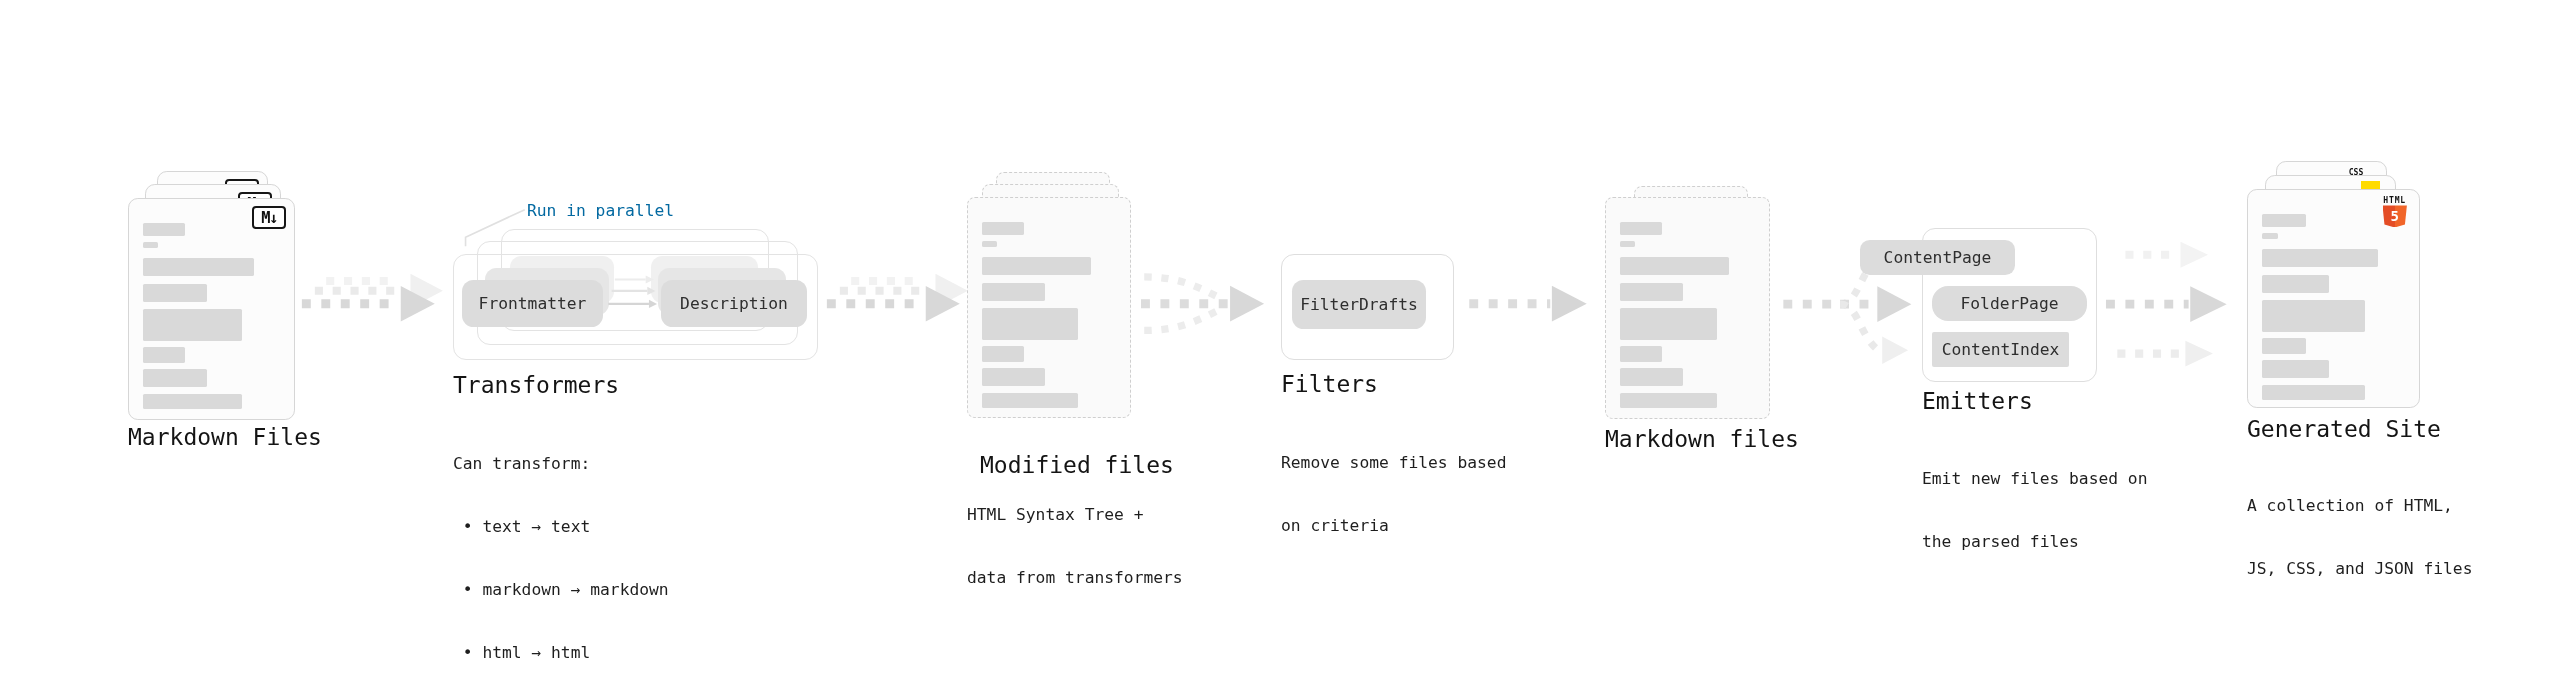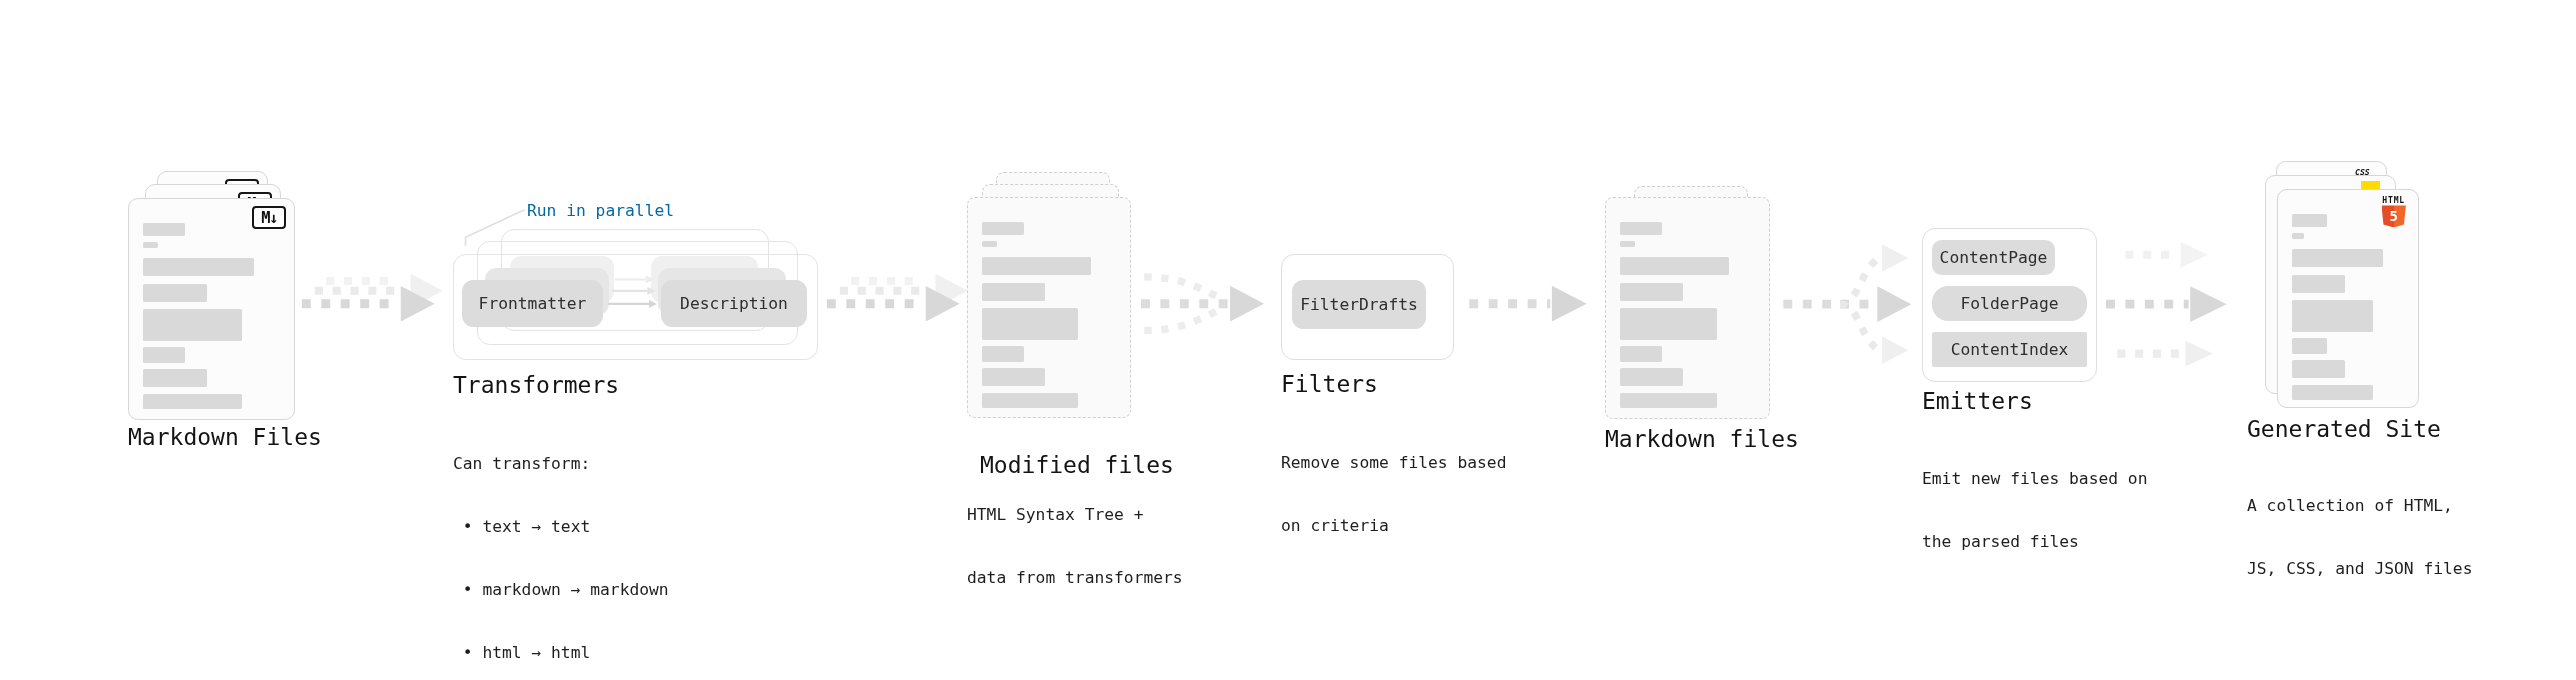--- a/index.html
+++ b/index.html
@@ -15,21 +15,21 @@
   .skel .ln3{width:81%;height:18px;margin-top:10.6px;}
   .skel .ln4{width:47%;height:18px;margin-top:7.3px;}
   .skel .ln5{width:72%;height:32px;margin-top:7.3px;}
   .skel .ln6{width:31%;height:16.3px;margin-top:5.7px;}
   .skel .ln7{width:47%;height:18px;margin-top:5.7px;}
   .skel .ln8{width:72%;height:14.6px;margin-top:7.3px;}
   
   .md-badge{position:absolute;top:7.3px;right:8.1px;width:34px;height:23px;border:2.4px solid #161616;
             border-radius:4.1px;background:#fff;color:#111;font-weight:bold;font-size:15.4px;
             display:flex;align-items:center;justify-content:center;letter-spacing:-1.6px;box-sizing:border-box;}
-  .css-badge{position:absolute;top:5.7px;right:16.3px;width:21px;text-align:right;font-style:italic;}
+  .css-badge{position:absolute;top:5.7px;right:16.3px;width:21px;text-align:left;}
   .css-badge .css-txt{font-size:8.1px;font-weight:bold;color:#111;line-height:8.1px;letter-spacing:0;}
   .css-badge .css-bar{height:3.3px;background:#2b6de0;margin-top:0.8px;}
   .js-badge{position:absolute;top:4.9px;right:14.6px;width:19.5px;height:14px;background:#ffdb00;}
   .html5-badge{position:absolute;top:5.7px;right:9.8px;width:29px;text-align:center;}
   .html5-badge .h5-label{font-size:8.1px;font-weight:bold;color:#111;letter-spacing:0.8px;line-height:9px;}
   .html5-badge .h5-shield{width:24.4px;height:22px;margin:0.8px auto 0;
       background:linear-gradient(90deg,#e44d26 0 50%,#f16529 50% 100%);
       clip-path:polygon(0 0,100% 0,92% 86%,50% 100%,8% 86%);
       color:#fff;font-weight:bold;font-size:14px;display:flex;align-items:center;justify-content:center;}
   
@@ -186,23 +186,23 @@
     <path d="M 74,94 C 96,94 98,56 120,38" stroke="#e9e9e9" stroke-width="9" stroke-dasharray="9 12" fill="none"></path>
     <polygon points="126,20 126,54 158,37" fill="#efefef"></polygon>
     <line x1="74" y1="94" x2="118" y2="94" stroke="#dcdcdc" stroke-width="11" stroke-dasharray="11 13"></line>
     <polygon points="120,72 120,116 162,94" fill="#d8d8d8"></polygon>
     <path d="M 74,94 C 96,94 98,132 120,150" stroke="#e9e9e9" stroke-width="9" stroke-dasharray="9 12" fill="none"></path>
     <polygon points="126,134 126,168 158,151" fill="#efefef"></polygon>
   </svg>
 
   <div class="abs">
     <div class="panel" style="left:1922px;top:228px;width:175px;height:154px;"></div>
-    <div class="pill" style="left:1932px;top:240px;width:123px;height:35px;border-radius:9.8px;">ContentPage</div>
+    <div class="pill" style="left:1860px;top:240px;width:155px;height:35px;border-radius:9.8px;">ContentPage</div>
     <div class="pill" style="left:1932px;top:286px;width:155px;height:35px;border-radius:16px;">FolderPage</div>
-    <div class="pill" style="left:1932px;top:332px;width:155px;height:35px;border-radius:2px;">ContentIndex</div>
+    <div class="pill" style="left:1932px;top:332px;width:137px;height:35px;border-radius:2px;">ContentIndex</div>
     <div class="title" style="left:1922px;top:387px;">Emitters</div>
     <div class="desc" style="left:1922px;top:426px;">
       <div>Emit new files based on</div>
       <div>the parsed files</div>
     </div>
   </div>
 
   <svg class="abs" style="left:2101px;top:228px;" width="142" height="158" viewBox="0 0 175 195">
     <line x1="30" y1="33" x2="96" y2="33" stroke="#f1f1f1" stroke-width="10" stroke-dasharray="10 12"></line>
     <polygon points="98,17 98,49 132,33" fill="#f3f3f3"></polygon>
@@ -215,21 +215,21 @@
   <div class="abs">
     <div class="card" style="left:2276px;top:161px;width:111px;height:219px;">
       <div class="css-badge">
         <div class="css-txt">CSS</div>
         <div class="css-bar"></div>
       </div>
     </div>
     <div class="card" style="left:2265px;top:175px;width:131px;height:219px;">
       <div class="js-badge"></div>
     </div>
-    <div class="card" style="left:2247px;top:189px;width:142px;height:219px;margin-left:30px;">
+    <div class="card" style="left:2247px;top:189px;width:173px;height:219px;">
       <div class="html5-badge">
         <div class="h5-label">HTML</div>
         <div class="h5-shield">5</div>
       </div>
       <div class="skel">
         <div class="ln ln1"></div>
           <div class="ln ln2"></div>
           <div class="ln ln3"></div>
           <div class="ln ln4"></div>
         <div class="ln ln5"></div>

